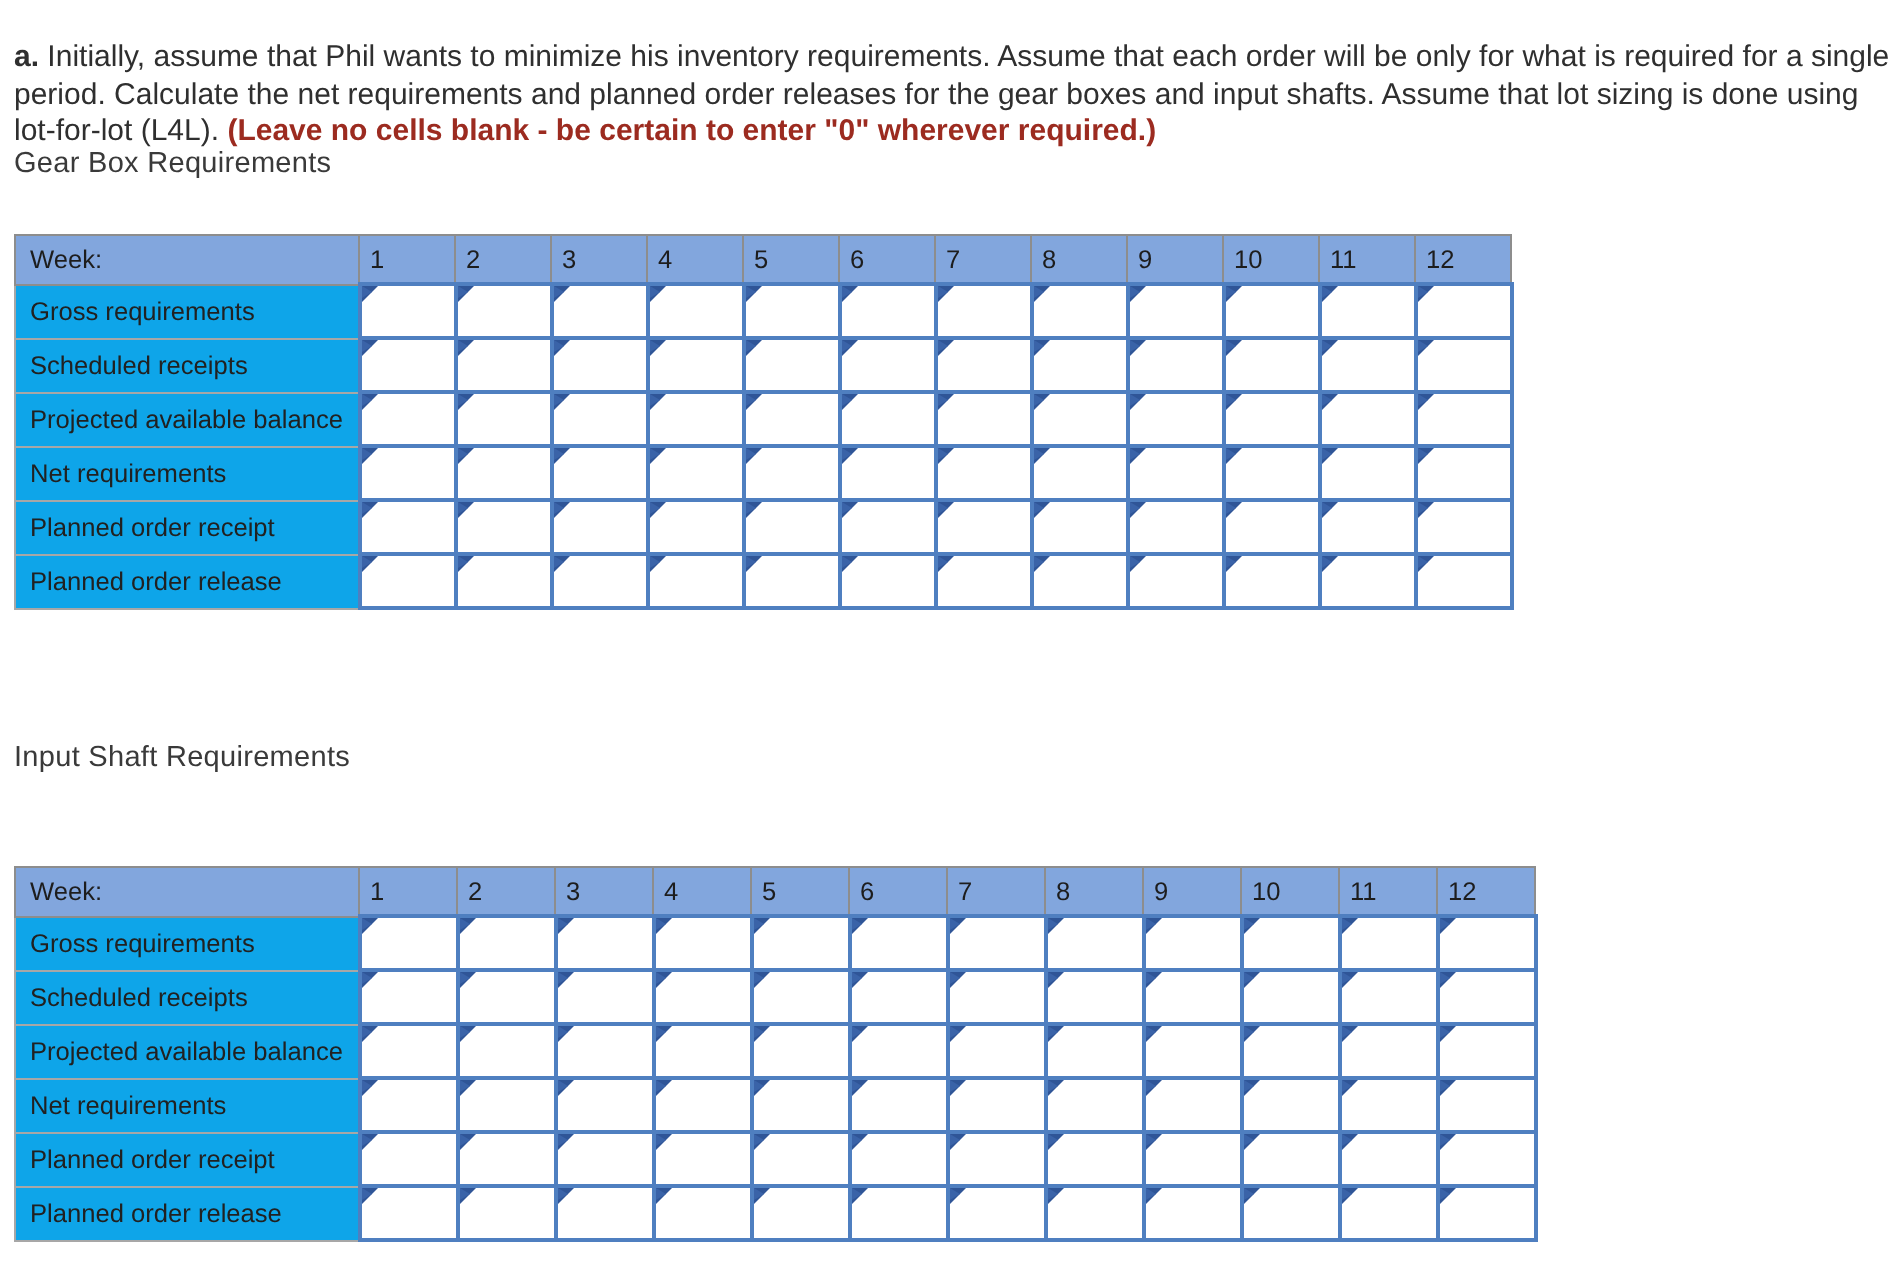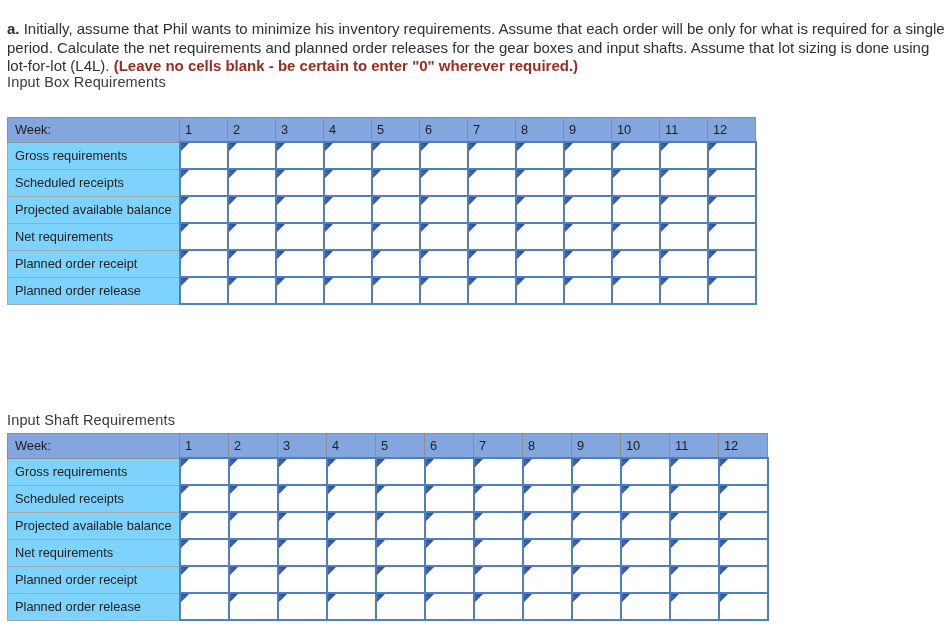--- a/index.html
+++ b/index.html
@@ -45,21 +45,21 @@
   .section-title {
     position: absolute;
     left: 7px;
     font-size: 14.5px;
     line-height: 18px;
     color: #3a3a3a;
     letter-spacing: 0.15px;
     white-space: nowrap;
   }
   #title-gear { top: 73px; }
-  #title-shaft { top: 411px; }
+  #title-shaft { top: 370px; }
 
   
   .mrp-table {
     position: absolute;
     border-collapse: collapse;
     table-layout: fixed;
     font-size: 12.6px;
     color: #2b2b2b;
     background: #ffffff;
   }
@@ -86,21 +86,21 @@
   .mrp-table thead th.hdr-label {
     padding-left: 7px;
   }
   .mrp-table thead th.hdr-week {
     padding-left: 5px;
   }
 
   
   .mrp-table td.row-label {
     border: 1px solid #a7a7a7;
-    background: #7dd3fc;
+    background: #0ea5e9;
     height: 25px;
     padding-left: 7px;
     font-size: 12.8px;
     color: #212121;
     white-space: nowrap;
   }
 
   
   .mrp-table td.cell-input {
     border: 2px solid #4f7fc0;
@@ -133,21 +133,21 @@
 </style>
 </head>
 <body>
 
 <div class="page">
 
   <p class="prompt">
     <span class="q-letter">a.</span><span> Initially, assume that Phil wants to minimize his inventory requirements. Assume that each order will be only for what is required for a single period. Calculate the net requirements and planned order releases for the gear boxes and input shafts. Assume that lot sizing is done using lot-for-lot (L4L). </span><span class="warn">(Leave no cells blank - be certain to enter "0" wherever required.)</span>
   </p>
 
-  <div class="section-title" id="title-gear">Input Box Requirements</div>
+  <div class="section-title" id="title-gear">Gear Box Requirements</div>
 
   <table class="mrp-table" id="table-gear">
     <colgroup>
       <col style="width:172px">
       <col span="12" style="width:48px">
     </colgroup>
     <thead>
       <tr>
         <th class="hdr-label">Week:</th>
         <th class="hdr-week">1</th>

